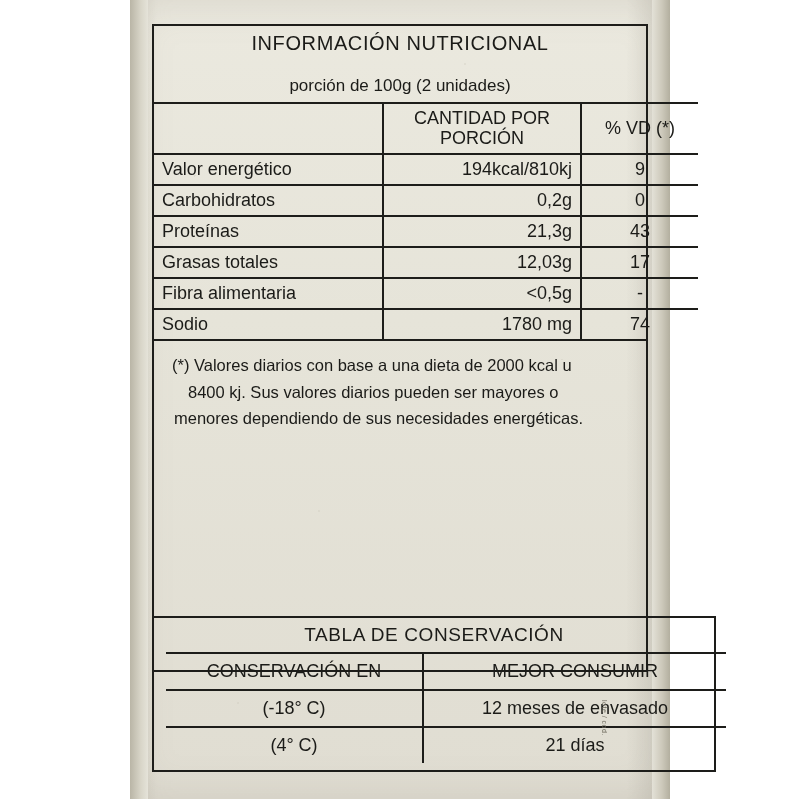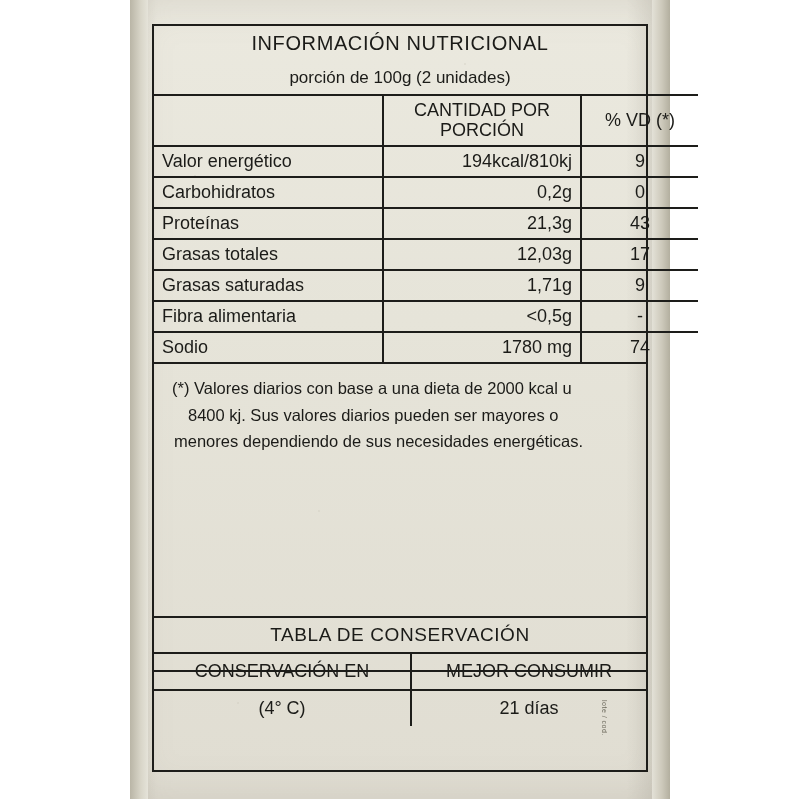--- a/index.html
+++ b/index.html
@@ -83,21 +83,21 @@
     text-align: center;
     padding: 6px 4px 6px;
   }
   .panel-title {
     font-size: 20px;
     letter-spacing: 0.6px;
     line-height: 1.15;
   }
   .panel-sub {
     font-size: 17px;
-    margin-top: 13px;
+    margin-top: 21px;
     line-height: 1.15;
   }
 
   table.nut {
     border-collapse: collapse;
     width: 100%;
     table-layout: fixed;
   }
   table.nut td, table.nut th {
     border-top: 2px solid #1d1d1a;
@@ -130,31 +130,32 @@
     line-height: 1.25;
   }
   .footnote p { margin: 6px; }
   .footnote .l2 { padding-left: 16px; }
   .footnote .l3 { padding-left: 2px; }
 
   
   #conservation-panel {
     left: 152px;
     top: 616px;
-    width: 496px;
+    width: 564px;
     height: 156px;
   }
   #conservation-panel .panel-title {
     font-size: 19px;
     padding: 6px 0 6px;
   }
   table.cons {
     border-collapse: collapse;
     width: 100%;
     table-layout: fixed;
+    margin-left: 12px;
   }
   table.cons td, table.cons th {
     border-top: 2px solid #1d1d1a;
     border-right: 2px solid #1d1d1a;
     font-weight: normal;
     font-size: 18px;
     text-align: center;
     padding: 7px 4px;
   }
   table.cons td:last-child, table.cons th:last-child { border-right: none; }
@@ -214,25 +215,20 @@
           <td class="col-name">Proteínas</td>
           <td class="col-qty">21,3g</td>
           <td class="col-vd">43</td>
         </tr>
         <tr>
           <td class="col-name">Grasas totales</td>
           <td class="col-qty">12,03g</td>
           <td class="col-vd">17</td>
         </tr>
         <tr>
-          <td class="col-name">Grasas saturadas</td>
-          <td class="col-qty">1,71g</td>
-          <td class="col-vd">9</td>
-        </tr>
-        <tr>
           <td class="col-name">Fibra alimentaria</td>
           <td class="col-qty">&lt;0,5g</td>
           <td class="col-vd">-</td>
         </tr>
         <tr>
           <td class="col-name">Sodio</td>
           <td class="col-qty">1780 mg</td>
           <td class="col-vd">74</td>
         </tr>
       </tbody>
@@ -248,20 +244,24 @@
   <div class="panel" id="conservation-panel">
     <div class="panel-title" style="text-align:center;">TABLA DE CONSERVACIÓN</div>
 
     <table class="cons">
       <tbody>
         <tr>
           <th class="cons-c1">CONSERVACIÓN EN</th>
           <th>MEJOR CONSUMIR</th>
         </tr>
         <tr>
+          <td class="cons-c1">(-18° C)</td>
+          <td>12 meses de envasado</td>
+        </tr>
+        <tr>
           <td class="cons-c1">(4° C)</td>
           <td>21 días</td>
         </tr>
       </tbody>
     </table>
   </div>
 
   <div id="side-code">lote / cod.</div>
 
 </div>

